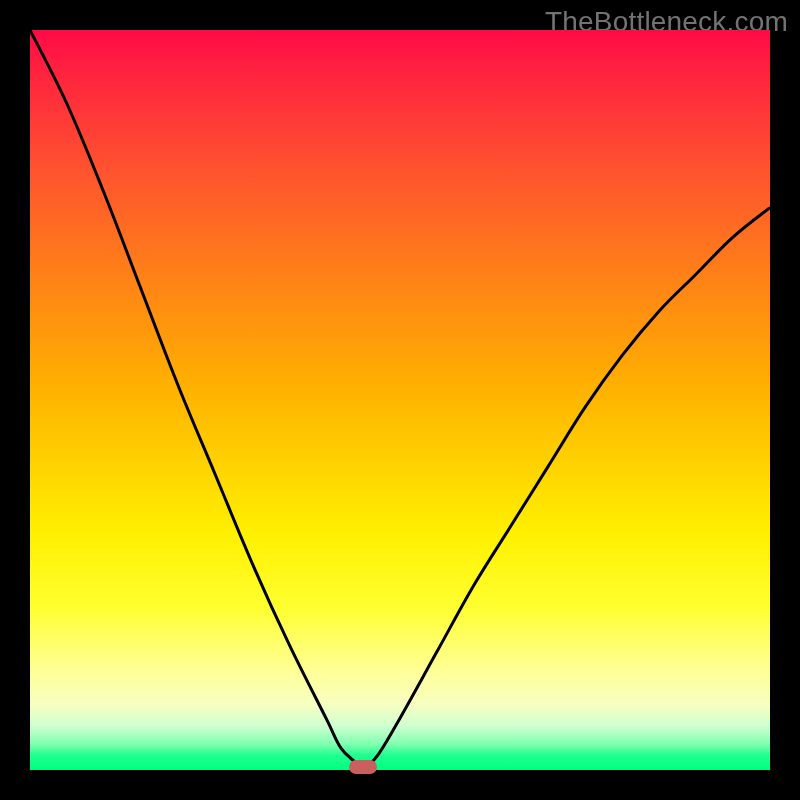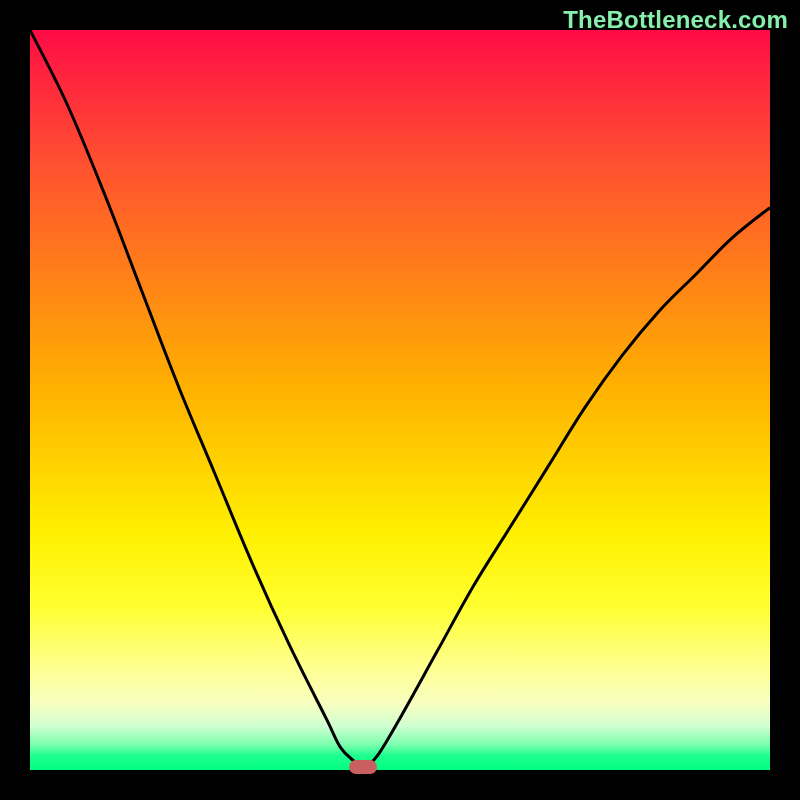--- a/index.html
+++ b/index.html
@@ -37,24 +37,23 @@
       #80ffb0 96.5%,
       #20ff90 98%,
       #00ff80 100%
     );
   }
   .watermark {
     position: absolute;
     top: 6px;
     right: 12px;
     font-family: Arial, Helvetica, sans-serif;
-    font-size: 24px;
-    color: #86efac;
+    font-size: 28px;
+    color: #737373;
     letter-spacing: 0.2px;
-    font-weight: bold;
   }
   svg.curve {
     position: absolute;
     left: 0;
     top: 0;
     width: 740px;
     height: 740px;
   }
   .marker {
     position: absolute;

